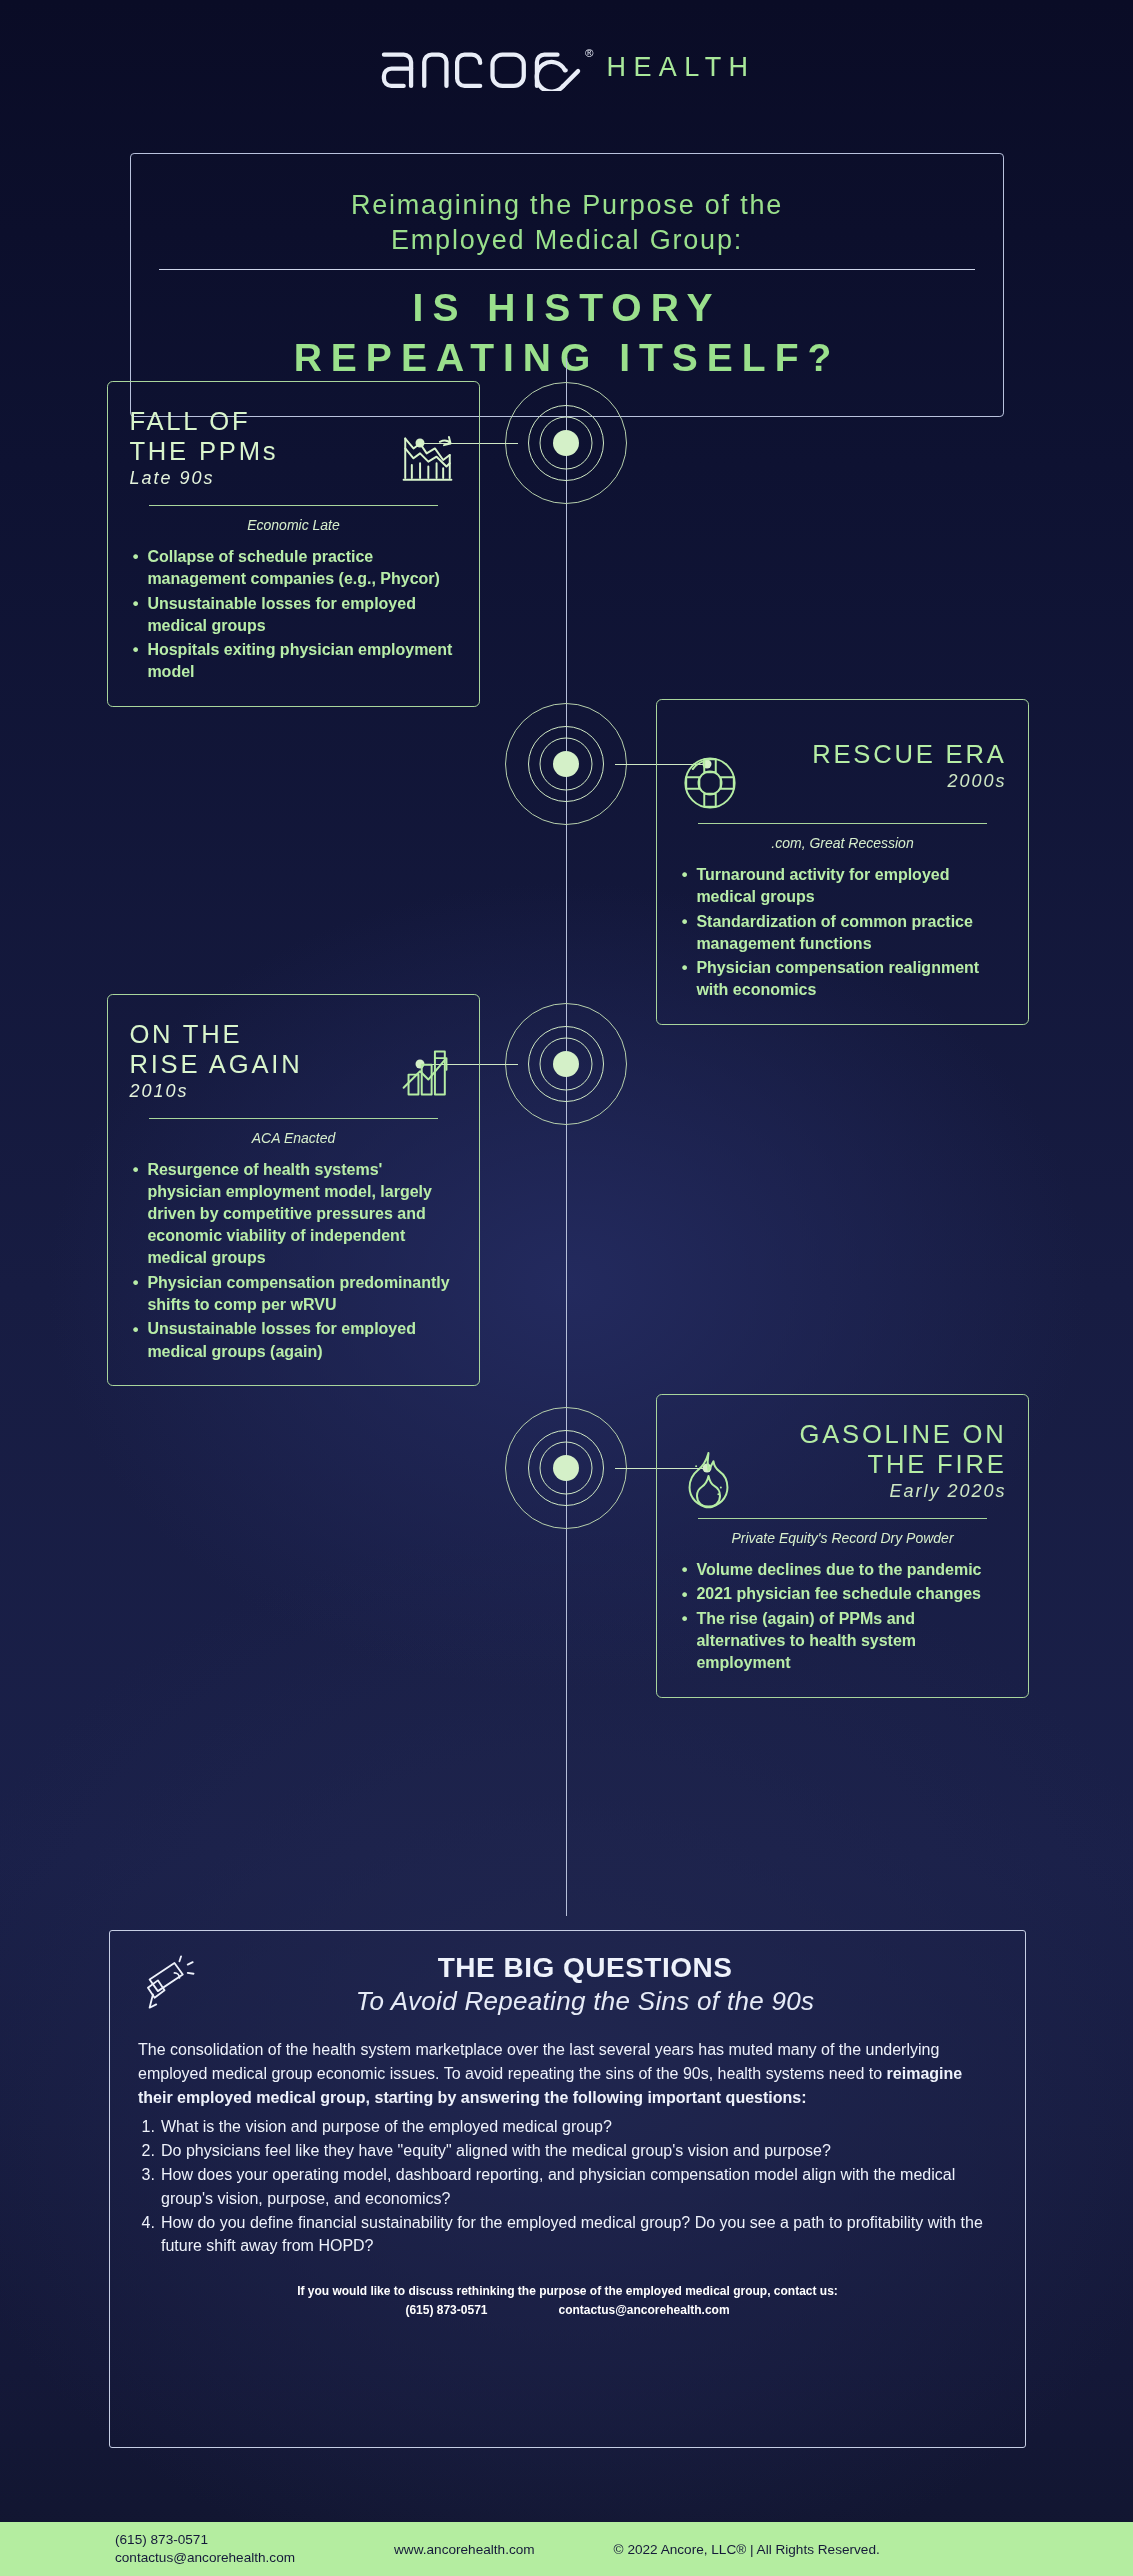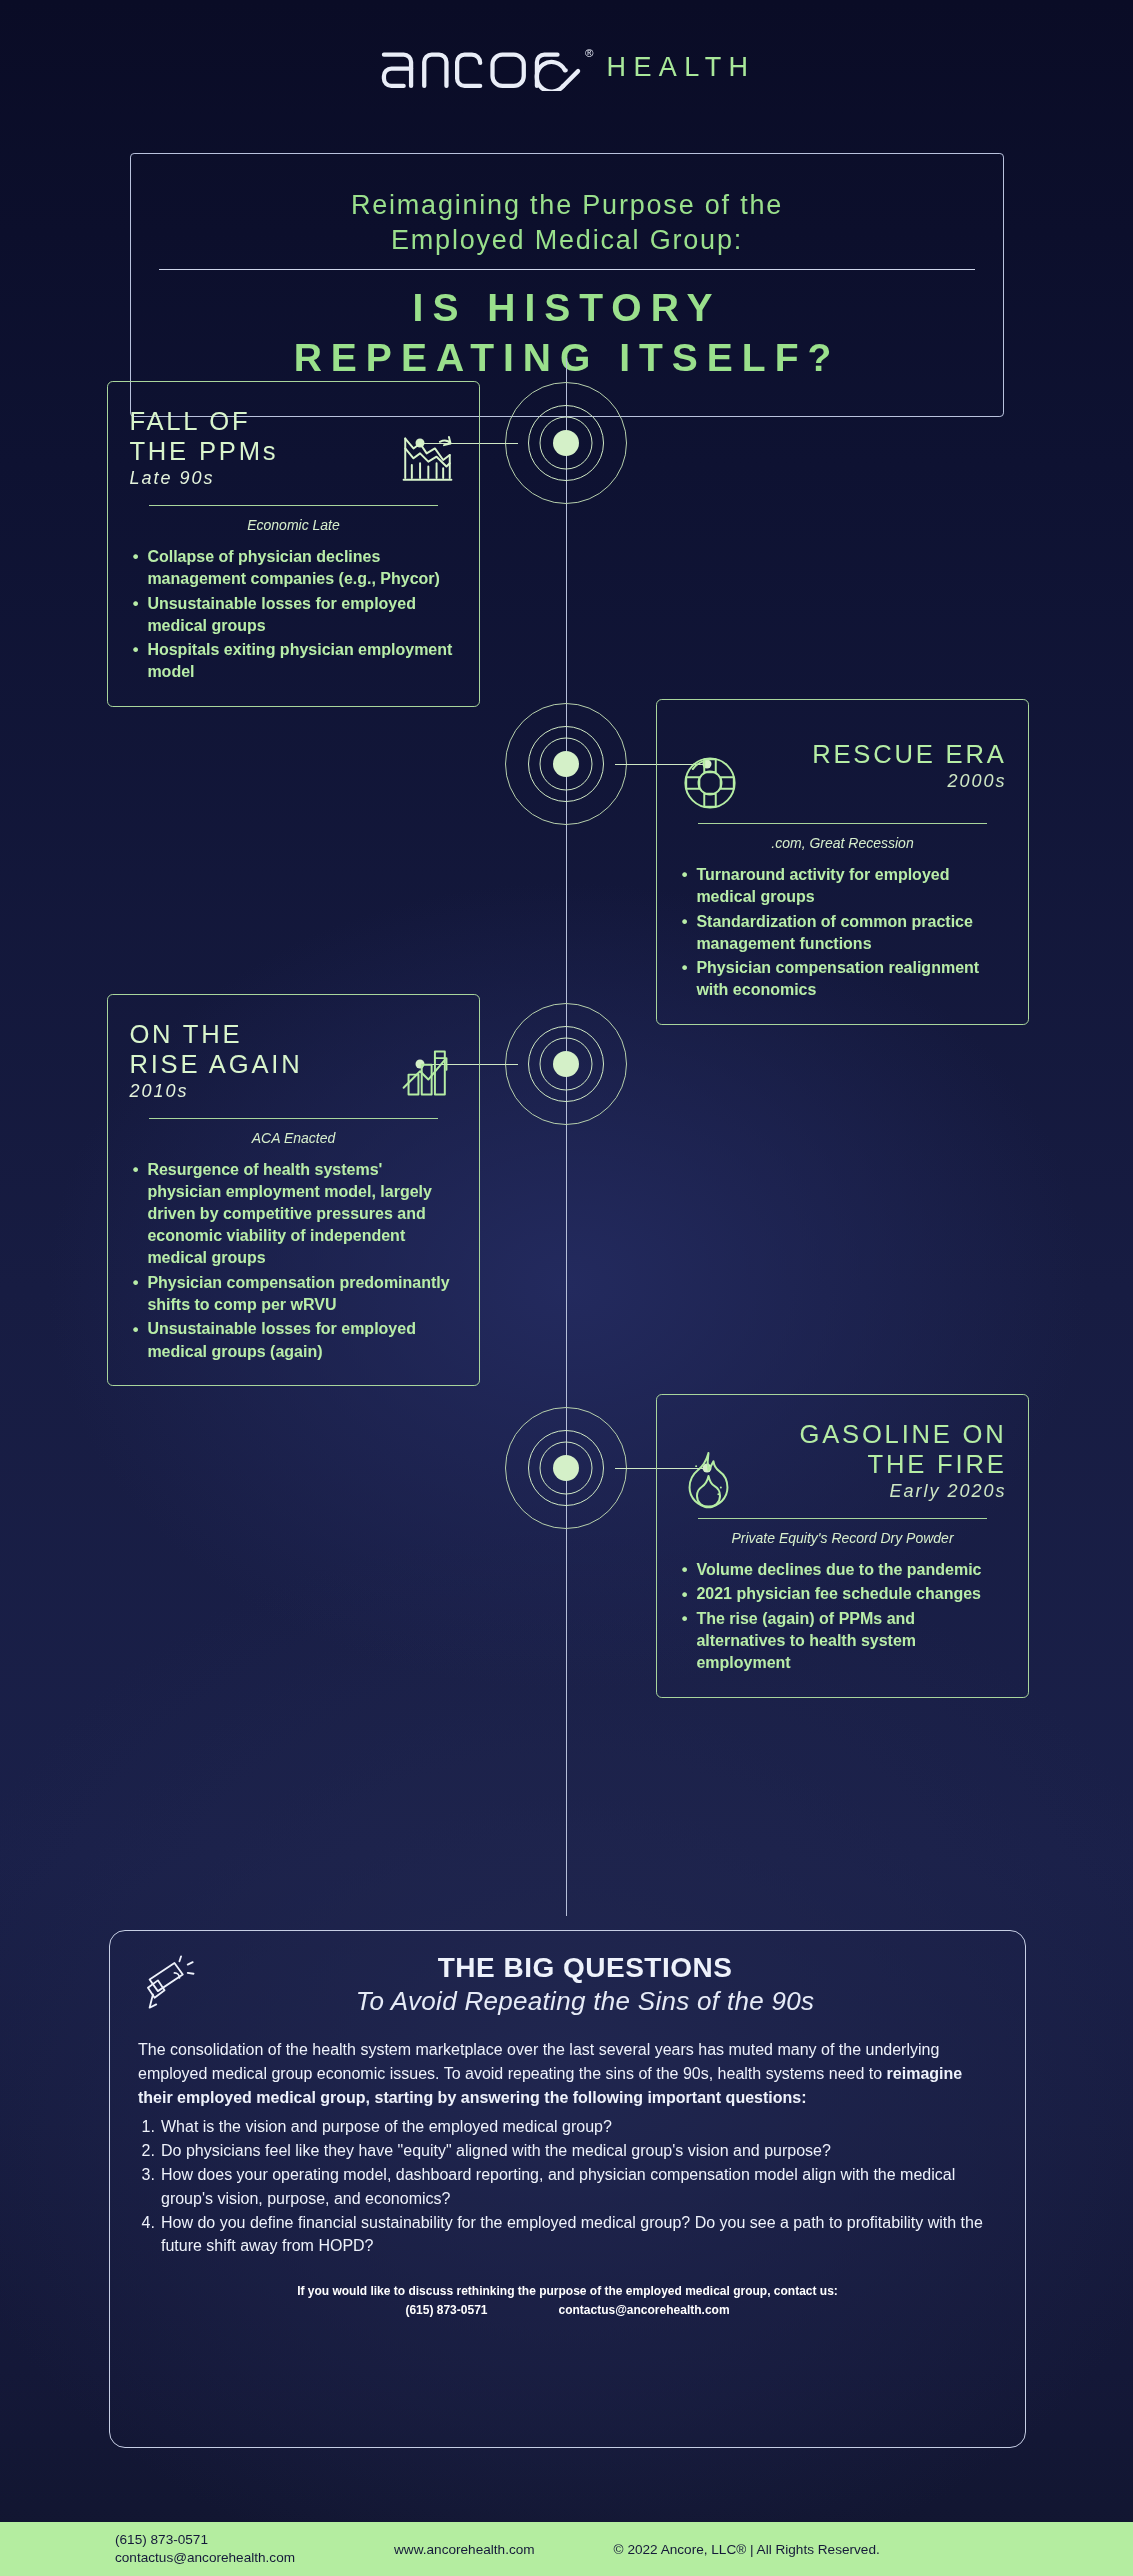--- a/index.html
+++ b/index.html
@@ -197,21 +197,21 @@
   
   .card-1 .card-title, .card-3 .card-title { color: #d9f5cc; }
   .card-1 .card-era, .card-3 .card-era { color: #e4f3dc; }
 
   
   .bq {
     position: absolute;
     left: 109px; top: 1930px;
     width: 917px; height: 518px;
     border: 1.2px solid #c7cfe5;
-    border-radius: 16px;
+    border-radius: 3px;
     padding: 21.4px 28px 18px 28px;
   }
   .bq-head {
     display: flex;
     align-items: center;
     gap: 5px;
   }
   .bq-titles { flex: 1; text-align: center; padding-right: 33px; }
   .bq-t1 {
     color: #eef2fb;
@@ -372,21 +372,21 @@
           <path d="M52 18 q8 -4 13 2 l-2 -8 M65 20 l-8 2"></path>
           <path d="M10 14 V62 M64 34 V62"></path>
           <path d="M18 46 V62 M28 44 V62 M38 48 V62 M48 44 V62 M56 50 V62"></path>
           <path d="M8 64 H66"></path>
         </svg>
       </div>
     </div>
     <div class="card-rule"></div>
     <div class="card-context">Economic Late</div>
     <ul class="card-list">
-      <li>Collapse of physician declines management companies (e.g., Phycor)</li>
+      <li>Collapse of schedule practice management companies (e.g., Phycor)</li>
       <li>Unsustainable losses for  employed  medical groups</li>
       <li>Hospitals exiting physician employment model</li>
     </ul>
   </div>
 
   <div class="card right card-2" style="top:699px;">
     <div class="card-head">
       <div class="card-titles">
         <div class="card-title">RESCUE ERA</div>
         <div class="card-era">2000s</div>

